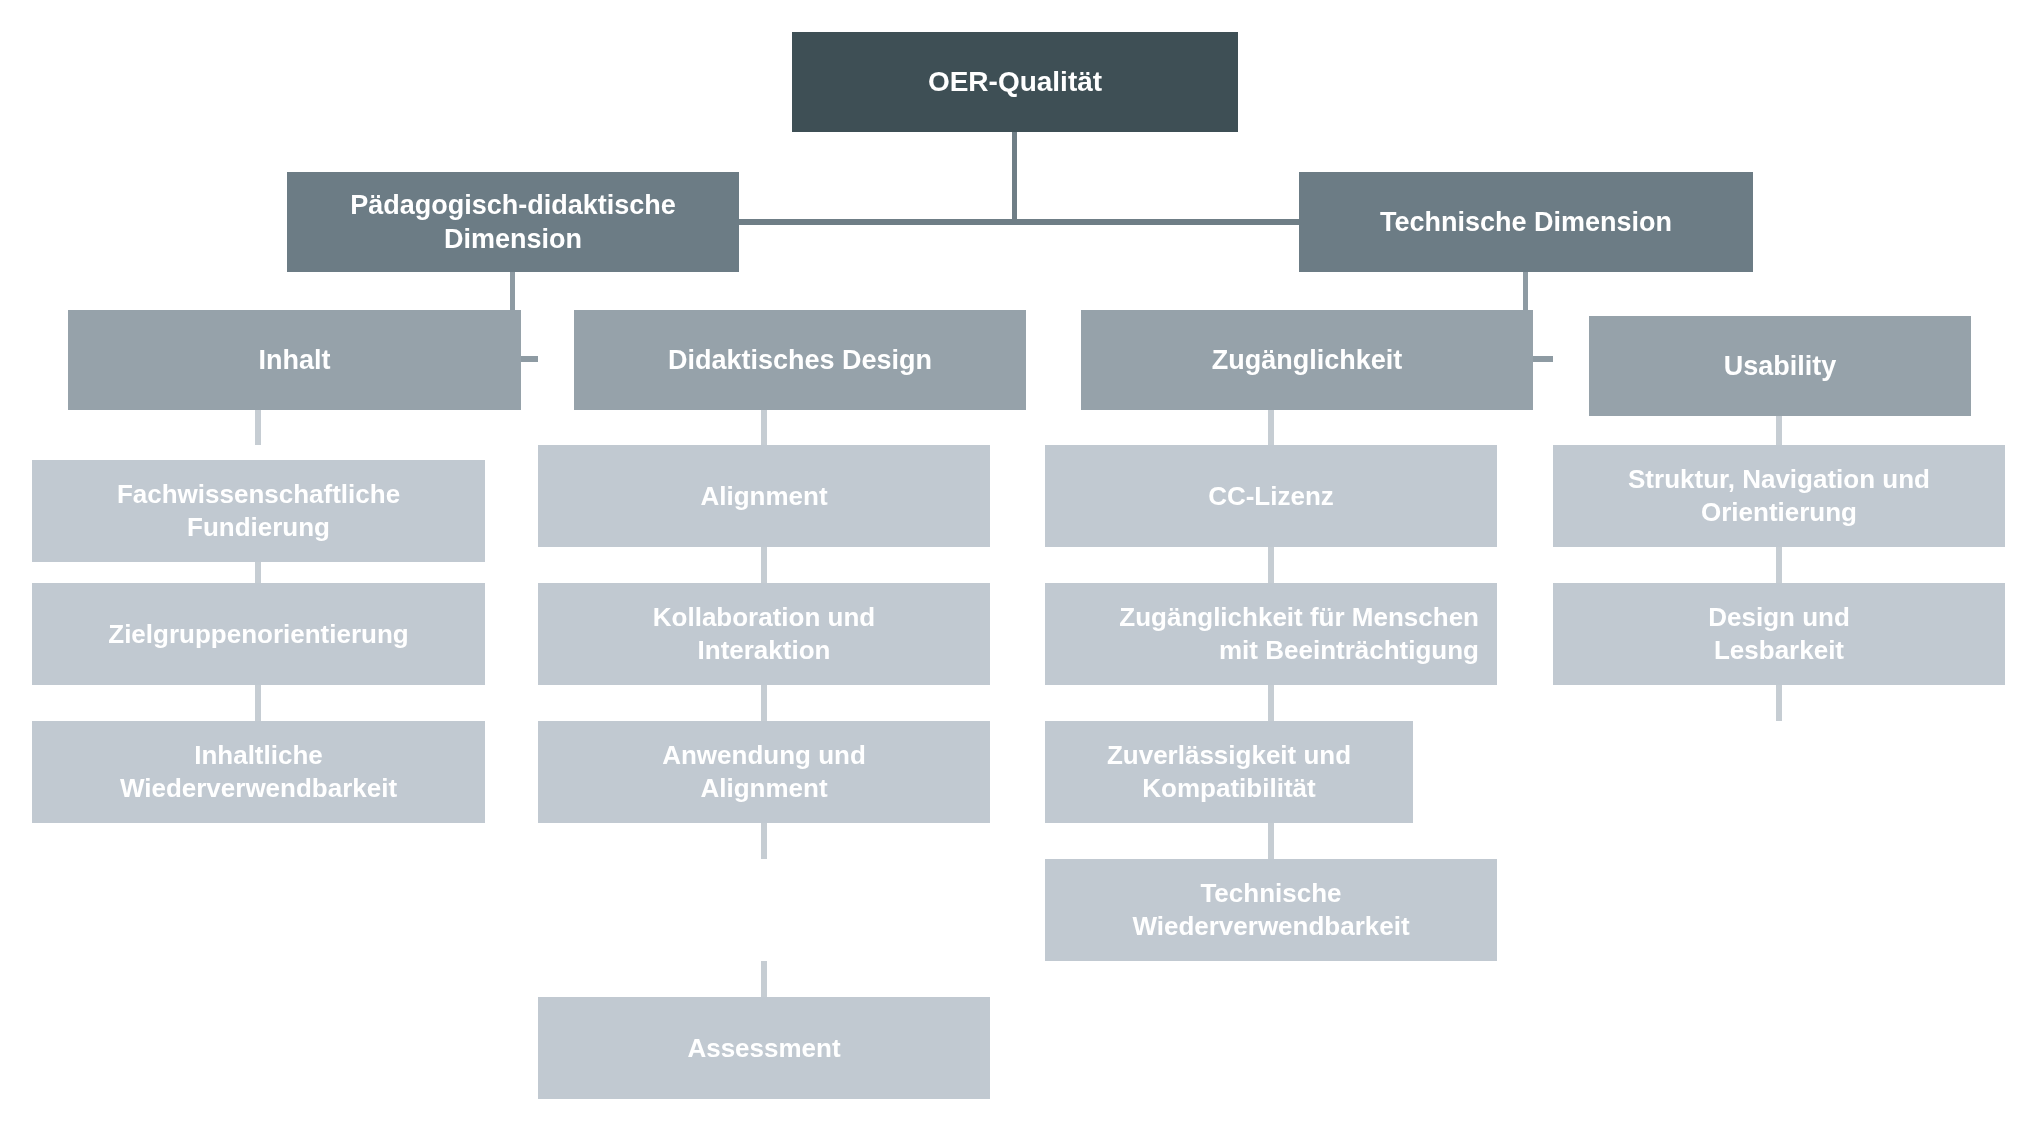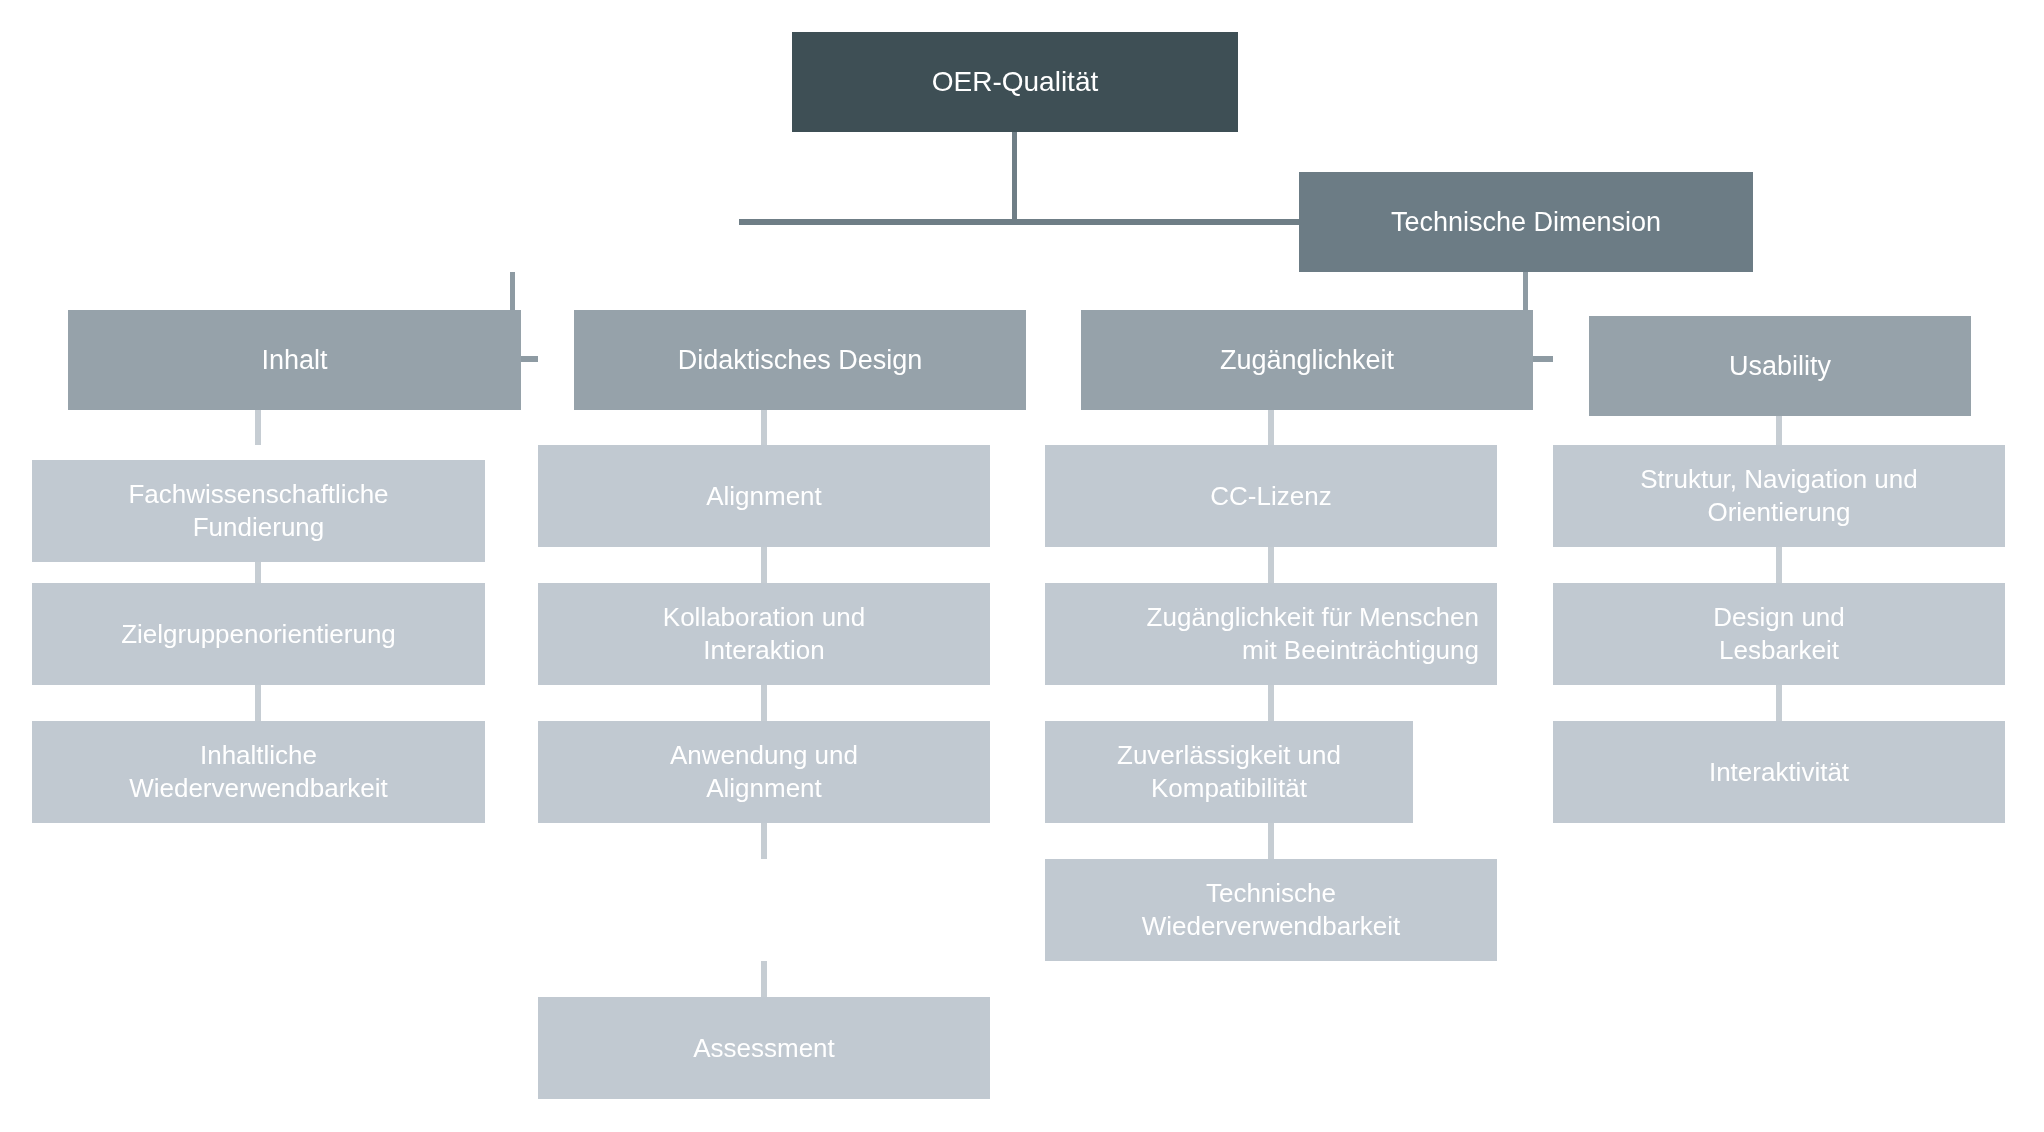--- a/index.html
+++ b/index.html
@@ -20,21 +20,21 @@
     width:2044px;height:1132px;
     background:var(--color-background);
     font-family:"Liberation Sans","DejaVu Sans",sans-serif;
     overflow:hidden;
   }
   .node{
     position:absolute;
     display:flex;align-items:center;justify-content:center;
     text-align:center;
     color:var(--color-text);
-    font-weight:normal;
+    font-weight:bold;
     white-space:pre-line;
     box-sizing:border-box;
     padding:8px 6px;
     line-height:1.26;
   }
   .node.root{background:var(--color-root);font-size:28px;}
   .node.dimension{background:var(--color-dimension);font-size:27px;}
   .node.category{background:var(--color-category);font-size:27px;margin-left:36px;}
   .node.item{background:var(--color-item);font-size:26px;}
   .node.align-right{justify-content:flex-end;text-align:right;padding-right:18px;}
@@ -70,20 +70,22 @@
   <div class="line light" style="left:1268px;top:547px;width:6px;height:36px"></div>
   <div class="line light" style="left:1268px;top:685px;width:6px;height:36px"></div>
   <div class="line light" style="left:1268px;top:823px;width:6px;height:36px"></div>
 
   <div class="line light" style="left:1776px;top:410px;width:6px;height:35px"></div>
   <div class="line light" style="left:1776px;top:547px;width:6px;height:36px"></div>
   <div class="line light" style="left:1776px;top:685px;width:6px;height:36px"></div>
 
   <div class="node root" style="left:792px;top:32px;width:446px;height:100px">OER-Qualität</div>
 
+  <div class="node dimension" style="left:287px;top:172px;width:452px;height:100px">Pädagogisch-didaktische
+Dimension</div>
   <div class="node dimension" style="left:1299px;top:172px;width:454px;height:100px">Technische Dimension</div>
 
   <div class="node category" style="left:32px;top:310px;width:453px;height:100px">Inhalt</div>
   <div class="node category" style="left:538px;top:310px;width:452px;height:100px">Didaktisches Design</div>
   <div class="node category" style="left:1045px;top:310px;width:452px;height:100px">Zugänglichkeit</div>
   <div class="node category" style="left:1553px;top:316px;width:382px;height:100px">Usability</div>
 
   <div class="node item" style="left:32px;top:460px;width:453px;height:102px">Fachwissenschaftliche
 Fundierung</div>
   <div class="node item" style="left:32px;top:583px;width:453px;height:102px">Zielgruppenorientierung</div>
@@ -102,15 +104,14 @@
 mit Beeinträchtigung</div>
   <div class="node item" style="left:1045px;top:721px;width:368px;height:102px">Zuverlässigkeit und
 Kompatibilität</div>
   <div class="node item" style="left:1045px;top:859px;width:452px;height:102px">Technische
 Wiederverwendbarkeit</div>
 
   <div class="node item" style="left:1553px;top:445px;width:452px;height:102px">Struktur, Navigation und
 Orientierung</div>
   <div class="node item" style="left:1553px;top:583px;width:452px;height:102px">Design und
 Lesbarkeit</div>
-  <div class="node item" style="left:1553px;top:721px;width:452px;height:102px">Interaktivität</div>
 
 </div>
 
 </body></html>

